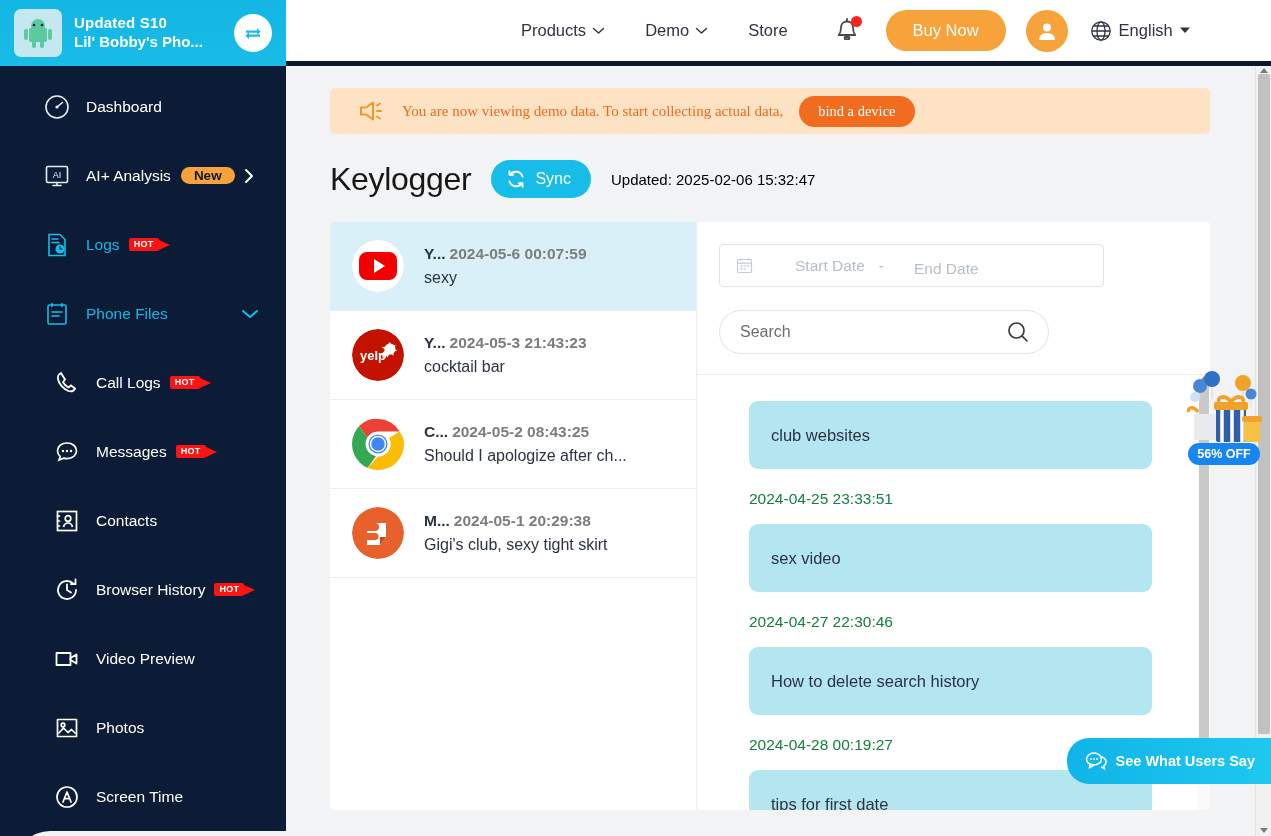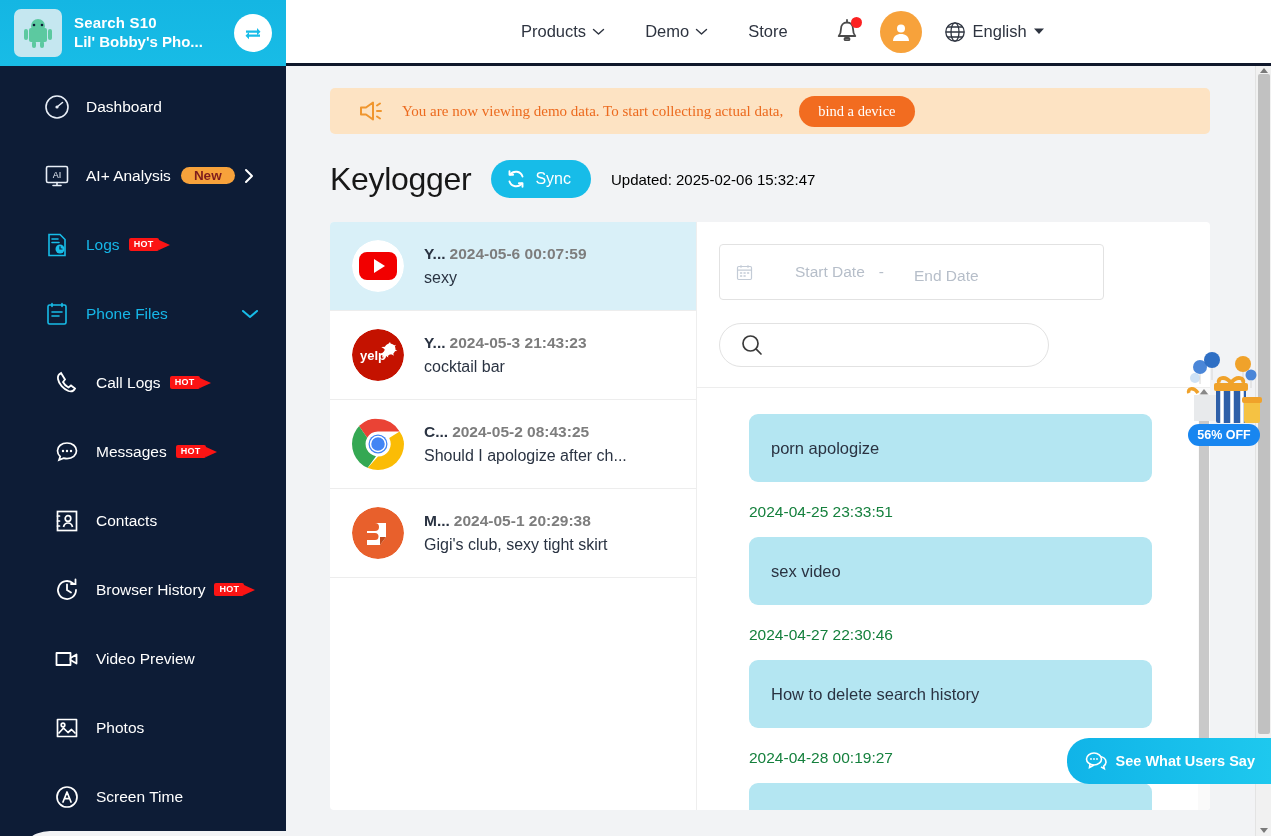--- a/index.html
+++ b/index.html
@@ -59,21 +59,21 @@
   .nav-item .lbl { margin-left: 12px; white-space: nowrap; }
   .nav-item.active {
     background: #f2f3f5;
     border-radius: 34px 0 0 34px;
     margin-left: 16px;
     padding-left: 28px;
     width: calc(100% - 16px);
     color: #16b7e8;
   }
   .badge-new {
-    background: #f7a23b; color: #7f1d1d;
+    background: #f7a23b; color: #0f172a;
     font-size: 13.5px; font-weight: bold;
     border-radius: 11px; padding: 1px 13px;
     margin-left: 10px;
   }
   .badge-hot {
     position: relative;
     background: #fb1414; color: #fff;
     font-size: 9px; font-weight: bold;
     padding: 2px 5px 2px 5px;
     margin-left: 9px;
@@ -97,21 +97,21 @@
   .main {
     flex: 1; height: 836px;
     display: flex; flex-direction: column;
     background: #f2f3f5;
     position: relative;
     overflow: hidden;
   }
   .topbar {
     height: 66px; background: #ffffff;
     display: flex; align-items: center;
-    border-bottom: 3px solid #0f172a;
+    border-bottom: 5px solid #0f172a;
     flex: 0 0 66px;
     padding-right: 7px;
   }
   .topnav { display: flex; align-items: center; gap: 40px; margin-left: 235px; }
   .topnav a {
     color: #2e3440; font-size: 16.5px; text-decoration: none;
     display: flex; align-items: center; gap: 6px;
   }
   .bell { margin-left: 46px; position: relative; display: flex; }
   .bell .dot { position: absolute; top: -1px; right: -2px; width: 11px; height: 11px; background: #fb2222; border-radius: 50%; }
@@ -187,21 +187,21 @@
     flex: 1; background: #ffffff;
     border-left: 1px solid #eeeeee;
     border-radius: 0 4px 4px 0;
     display: flex; flex-direction: column;
     overflow: hidden;
     position: relative;
   }
   .filter-area { padding: 22px 24px 20px 22px; border-bottom: 1px solid #ededed; }
   .date-range {
     border: 1px solid #e2e2e2; border-radius: 4px;
-    height: 56px; display: flex; align-items: center;
+    height: 43px; display: flex; align-items: center;
     padding: 0 16px; gap: 14px; max-width: 385px;
   }
   .date-ph { color: #b6bec9; font-size: 15.5px; }
   .date-sep { color: #b6bec9; font-size: 15.5px; }
   .date-start { margin-left: 28px; }
   .date-end { margin-left: 16px; margin-top: 7px; }
   .search-box {
     margin-top: 23px;
     border: 1px solid #e2e2e2; border-radius: 22px;
     height: 44px; display: flex; align-items: center;
@@ -237,21 +237,21 @@
     width: 16px; height: 770px; background: #f1f1f1;
     border-left: 1px solid #e3e3e3;
   }
   .page-sb .thumb { position: absolute; top: 8px; left: 2px; width: 12px; height: 660px; background: #c1c1c1; border-radius: 2px; }
   .page-sb .arr { position: absolute; left: 4px; width: 0; height: 0; border-left: 4px solid transparent; border-right: 4px solid transparent; }
   .page-sb .arr.up { top: 2px; border-bottom: 5px solid #7a7a7a; }
   .page-sb .arr.dn { bottom: 3px; border-top: 5px solid #7a7a7a; }
 
   
   .promo-gift {
-    position: absolute; right: 8px; top: 351px;
+    position: absolute; right: 8px; top: 370px;
     width: 78px; height: 100px;
     display: flex; flex-direction: column; align-items: center; justify-content: flex-end;
     pointer-events: auto;
   }
   .promo-badge {
     background: #1886f0; color: #fff;
     font-size: 12.5px; font-weight: bold;
     border-radius: 11px; padding: 4px 9px;
     position: relative; top: -5px;
   }
@@ -282,21 +282,21 @@
             <rect x="1" y="12" width="4" height="11" rx="2"></rect>
             <rect x="25" y="12" width="4" height="11" rx="2"></rect>
             <rect x="9" y="24" width="4" height="7" rx="2"></rect>
             <rect x="17" y="24" width="4" height="7" rx="2"></rect>
           </g>
           <circle cx="11" cy="8" r="1.3" fill="#0d1c36"></circle>
           <circle cx="19" cy="8" r="1.3" fill="#0d1c36"></circle>
         </svg>
       </div>
       <div class="device-info">
-        <div class="device-model">Search S10</div>
+        <div class="device-model">Updated S10</div>
         <div class="device-name">Lil' Bobby's Pho...</div>
       </div>
       <div class="switch-btn">
         <svg width="24" height="24" viewBox="0 0 24 24">
           <circle cx="12" cy="12" r="12" fill="#ffffff"></circle>
           <path d="M5 9.5 h11 v-2.5 l3.5 3.7 -3.5 3.6 v-2.5 h-11 z" fill="#17bce8"></path>
           <path d="M19 16.5 h-11 v-2.5 l-3.5 3.7 3.5 3.6 v-2.5 h11 z" fill="#17bce8" transform="translate(0,-3)"></path>
         </svg>
       </div>
     </div>
@@ -473,20 +473,21 @@
 
       <div class="bell">
         <svg width="26" height="28" viewBox="0 0 26 28" fill="none" stroke="#4a4a4a" stroke-width="1.8" stroke-linejoin="round">
           <path d="M13 4.5c-3.9 0-6 2.7-6 6.2 0 4.6-1.3 6.1-2.3 7.3h16.6c-1-1.2-2.3-2.7-2.3-7.3 0-3.5-2.1-6.2-6-6.2z"></path>
           <path d="M13 2v2.2" stroke-linecap="round"></path>
           <rect x="10.5" y="20" width="5" height="2.2" rx="1"></rect>
         </svg>
         <span class="dot"></span>
       </div>
 
+      <button class="buy-now">Buy Now</button>
 
       <div class="avatar-btn">
         <svg width="24" height="24" viewBox="0 0 24 24" fill="#ffffff">
           <circle cx="12" cy="8.5" r="4"></circle>
             <path d="M4 21c0-4.4 3.6-7 8-7s8 2.6 8 7z"></path>
         </svg>
       </div>
 
       <div class="lang">
         <span>
@@ -625,31 +626,32 @@
                     <path d="M1.5 6.2h14M5 1.2v2.6M12 1.2v2.6"></path>
                   <path d="M4.5 9h1.2M8 9h1.2M11.5 9h1.2M4.5 12h1.2M8 12h1.2" stroke-width="1.4" stroke-linecap="round"></path>
                 </svg>
               </span>
               <span class="date-ph date-start">Start Date</span>
               <span class="date-sep">-</span>
               <span class="date-ph date-end">End Date</span>
             </div>
 
             <div class="search-box">
+              <input class="search-input" type="text" placeholder="Search" style="">
               <span>
                 <svg width="24" height="24" viewBox="0 0 24 24" fill="none" stroke="#3a3a3a" stroke-width="1.7" stroke-linecap="round">
                   <circle cx="10.5" cy="10.5" r="7.5"></circle>
                     <path d="M16.2 16.2 L21 21"></path>
                 </svg>
               </span>
             </div>
           </div>
 
           <div class="msg-list">
-            <div class="bubble">porn apologize</div>
+            <div class="bubble">club websites</div>
             <div class="msg-ts">2024-04-25 23:33:51</div>
 
             <div class="bubble">sex video</div>
             <div class="msg-ts">2024-04-27 22:30:46</div>
 
             <div class="bubble">How to delete search history</div>
             <div class="msg-ts">2024-04-28 00:19:27</div>
 
             <div class="bubble">tips for first date</div>
 

